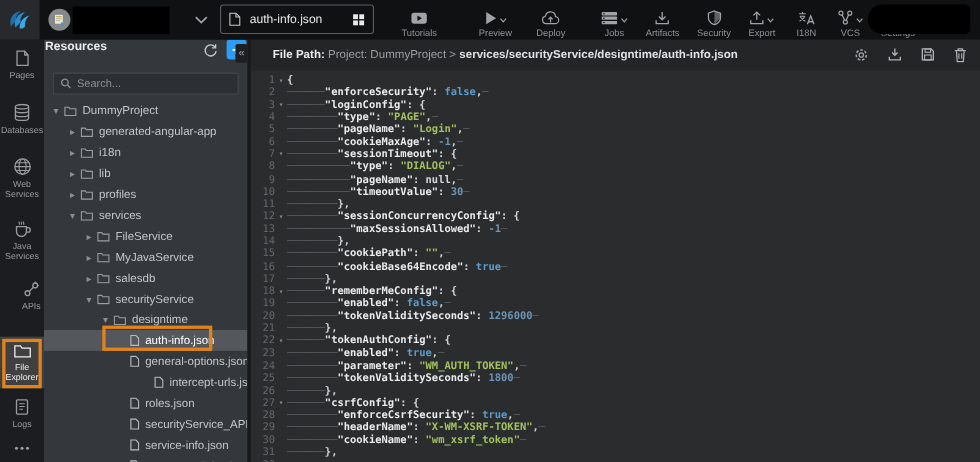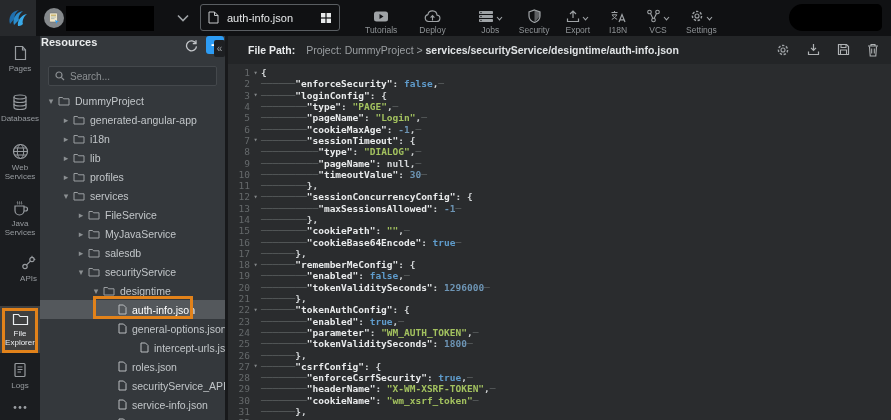--- a/index.html
+++ b/index.html
@@ -68,21 +68,21 @@
   .tree-row .t-ic { margin:0 5px 0 2px; flex:0 0 auto; display:flex; }
   .tree-row.selected { background:#54585c; color:#ffffff; }
 
   
   .editor { position:absolute; left:225px; top:36px; width:666px; height:384px;
     background:#2a2c2e; border-left:3px solid #18191b; }
   .pathbar { height:28px; background:#232527; display:flex; align-items:center;
     padding:0 12px 0 6px; }
   .pathtext { font-size:10.5px; white-space:nowrap; overflow:hidden; }
   .pathtext .p1 { color:#e8eaec; font-weight:bold; }
-  .pathtext .p2 { color:#9b9fa2;margin-left:8px; }
+  .pathtext .p2 { color:#9b9fa2; }
   .pathtext .p3 { color:#dfe2e4; font-weight:bold; }
   .path-icons { margin-left:auto; display:flex; gap:17px; }
   .path-icons span { cursor:pointer; display:flex; }
 
   .code { position:relative; height:356px; overflow:hidden;
     font-family:"DejaVu Sans Mono", monospace; font-size:9.5px; padding-top:3px; }
   .code-line { height:11.3px; display:flex; align-items:center; white-space:pre; }
   .ln { width:22px; text-align:right; color:#65696b; flex:0 0 auto; }
   .fold { width:11px; color:#84888a; font-size:7px; text-align:center; flex:0 0 auto;
     cursor:pointer; }
@@ -155,20 +155,35 @@
           <div class="ic-row">
             <span style="display: flex;">
               <svg width="16" height="13" viewBox="0 0 16 13">
                 <rect x="1" y="1.5" width="14" height="10" rx="2.5" fill="#9fa3a6"></rect>
                 <path d="M6.5 4 L10.5 6.5 L6.5 9 Z" fill="#101113"></path>
               </svg>
             </span>
           </div>
           <div class="lbl">Tutorials</div>
         </div>
+        <div class="tb-item tb-gap1">
+          <div class="ic-row">
+            <span style="display: flex;">
+              <svg width="12" height="13" viewBox="0 0 12 13">
+                <path d="M2 1 L11 6.5 L2 12 Z" fill="#9fa3a6"></path>
+              </svg>
+            </span>
+            <span style="display: flex; margin-left: 2px; margin-bottom: 2px;">
+              <svg width="7" height="5" viewBox="0 0 7 5">
+                <path d="M1 1 L3.5 3.8 L6 1" fill="none" stroke="#9fa3a6" stroke-width="1.1"></path>
+              </svg>
+            </span>
+          </div>
+          <div class="lbl">Preview</div>
+        </div>
         <div class="tb-item tb-gap2">
           <div class="ic-row">
             <span style="display: flex;">
               <svg width="17" height="13" viewBox="0 0 17 13">
                 <path d="M4.5 11.5 a3.5 3.5 0 0 1 -.6-6.9 A4.6 4.6 0 0 1 13 5.1 a3.2 3.2 0 0 1 -.6 6.4 Z" fill="none" stroke="#9fa3a6" stroke-width="1.1"></path>
                 <path d="M8.5 10.5 V5.8 M6.6 7.6 L8.5 5.6 L10.4 7.6" fill="none" stroke="#9fa3a6" stroke-width="1.1"></path>
               </svg>
             </span>
           </div>
           <div class="lbl">Deploy</div>
@@ -185,20 +200,31 @@
                 <circle cx="3" cy="10.5" r=".7" fill="#101113"></circle>
               </svg>
             </span>
             <span style="display: flex; margin-left: 2px; margin-bottom: 2px;">
               <svg width="7" height="5" viewBox="0 0 7 5">
                 <path d="M1 1 L3.5 3.8 L6 1" fill="none" stroke="#9fa3a6" stroke-width="1.1"></path>
               </svg>
             </span>
           </div>
           <div class="lbl">Jobs</div>
+        </div>
+        <div class="tb-item">
+          <div class="ic-row">
+            <span style="display: flex;">
+              <svg width="14" height="13" viewBox="0 0 14 13">
+                <path d="M7 1 V7.5 M4 5 L7 8 L10 5" fill="none" stroke="#9fa3a6" stroke-width="1.2"></path>
+                <path d="M1.5 8.5 V11.5 H12.5 V8.5" fill="none" stroke="#9fa3a6" stroke-width="1.2"></path>
+              </svg>
+            </span>
+          </div>
+          <div class="lbl">Artifacts</div>
         </div>
         <div class="tb-item">
           <div class="ic-row">
             <span style="display: flex;">
               <svg width="13" height="14" viewBox="0 0 13 14">
                 <path d="M6.5 1 L12 3 V7 C12 10.5 9.5 12.5 6.5 13.5 C3.5 12.5 1 10.5 1 7 V3 Z" fill="none" stroke="#9fa3a6" stroke-width="1.2"></path>
                 <path d="M6.5 1 L6.5 13.5 L12 7 V3 Z" fill="#9fa3a6" opacity=".55"></path>
               </svg>
             </span>
           </div>

